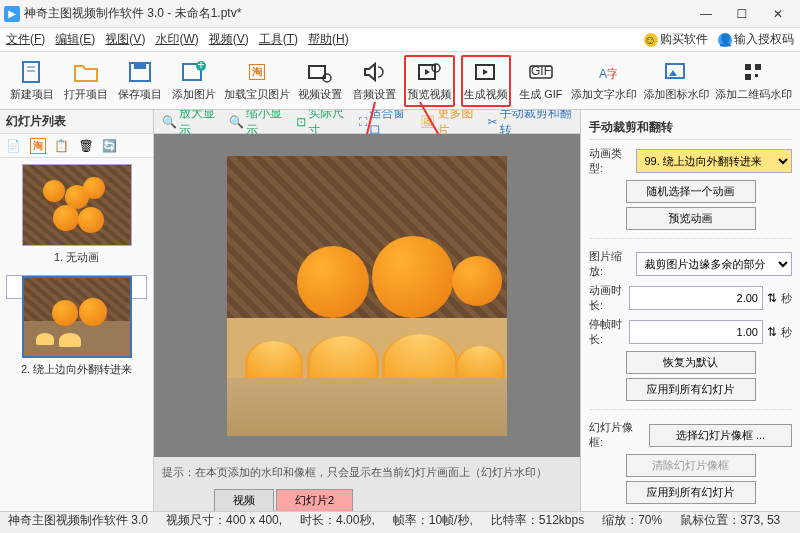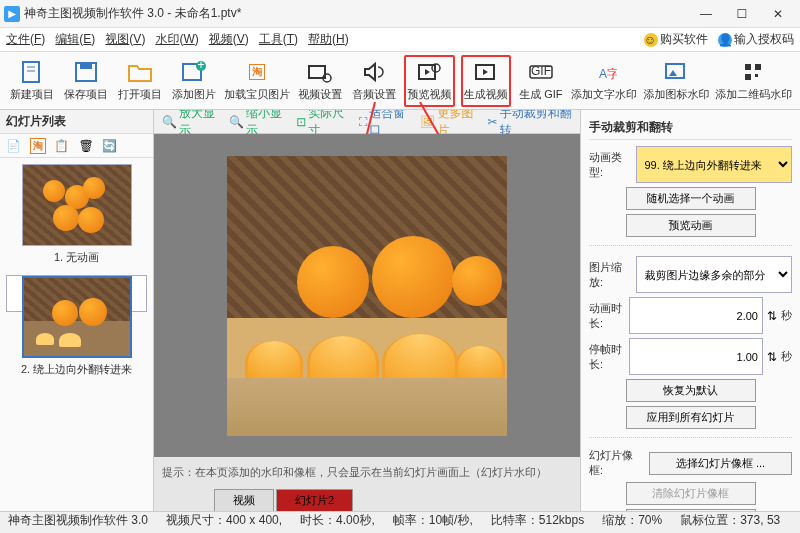--- a/index.html
+++ b/index.html
@@ -34,27 +34,27 @@
 .center{flex:1;display:flex;flex-direction:column;background:#e6e6e6;min-width:0}
 .ctb{height:24px;display:flex;align-items:center;gap:10px;padding:0 8px;background:#f0f0f0;border-bottom:1px solid #ccc}
 .ctb .cbtn{display:flex;align-items:center;gap:2px;color:#2a6}
 .cview{flex:1;display:flex;align-items:center;justify-content:center;position:relative;background:#808080}
 .preview{width:280px;height:280px;background:#d8b070;position:relative;overflow:hidden}
 .basket{position:absolute;top:0;left:0;right:0;height:58%;background:repeating-linear-gradient(45deg,#6a4a30 0 6px,#7a5a3a 6px 12px)}
 .orange{position:absolute;border-radius:50%;background:radial-gradient(circle at 35% 30%,#ffb030,#e87a10)}
 .oslice{position:absolute;border-radius:50% 50% 4px 4px;background:radial-gradient(circle at 50% 0%,#ffd070,#f5a020);border:3px solid #f2a030;border-top:none}
 .tips{height:30px;display:flex;align-items:center;padding:4px 8px;font-size:11px;color:#555;background:#e6e6e6}
 .tabs{height:24px;display:flex;align-items:flex-end;background:#e6e6e6;padding-left:60px;gap:2px}
-.tab{padding:3px 18px;border:1px solid #999;border-bottom:none;background:#b91c1c;font-size:11px}
+.tab{padding:3px 18px;border:1px solid #999;border-bottom:none;background:#fca5a5;font-size:11px}
 .tab.inactive{background:#ddd}
 .rightpanel{width:220px;border-left:1px solid #ccc;background:#fafafa;padding:6px 8px;overflow:auto}
 .rp-hdr{font-weight:bold;color:#333;margin-bottom:6px;padding:3px 0;border-bottom:1px solid #ddd}
 .row{display:flex;align-items:center;margin:4px 0;gap:4px}
 .row .lbl{width:56px;color:#333;font-size:11px}
-.sel,.inp{width:100%;height:37px;border:1px solid #aac;background:#fff;padding:0 4px;font-size:11px}
+.sel,.inp{width:100%;height:24px;border:1px solid #aac;background:#fff;padding:0 4px;font-size:11px}
 .sel.y{background:#ffe680}
 .inp{text-align:right}
 .btn{display:block;margin:4px auto;padding:3px 10px;border:1px solid #999;background:#f3f3f3;font-size:11px;min-width:130px;text-align:center}
 .unit{color:#333;font-size:11px}
 .group{border-top:1px dotted #ccc;margin-top:8px;padding-top:6px}
 .status{height:22px;border-top:1px solid #ccc;background:#f0f0f0;display:flex;align-items:flex-start;padding:0 8px;gap:18px;font-size:11px;color:#333}
 .tao{color:#e67e22;font-weight:bold;border:1px solid #e67e22;padding:0 2px;font-size:10px}
 .th-basket{position:absolute;inset:0;background:repeating-linear-gradient(40deg,#6a4a30 0 4px,#7a5a3a 4px 8px)}
 .th-or{position:absolute;border-radius:50%;background:radial-gradient(circle at 35% 30%,#ffb030,#e87a10)}
 </style>
@@ -95,33 +95,33 @@
           <rect x="4" y="2" width="16" height="20" fill="none" stroke="#3878c0" stroke-width="2"></rect>
           <line x1="8" y1="7" x2="16" y2="7" stroke="#3878c0"></line>
           <line x1="8" y1="11" x2="16" y2="11" stroke="#3878c0"></line>
         </svg>
       </span>
       <span class="tlbl">新建项目</span>
     </div>
   <div class="tbtn">
       <span class="ticon">
         <svg width="26" height="24">
+          <path d="M2 6h8l2 3h12v12H2z" fill="none" stroke="#e6a030" stroke-width="2"></path>
+        </svg>
+      </span>
+      <span class="tlbl">打开项目</span>
+    </div>
+  <div class="tbtn">
+      <span class="ticon">
+        <svg width="26" height="24">
           <rect x="3" y="3" width="20" height="18" fill="none" stroke="#3878c0" stroke-width="2"></rect>
           <rect x="7" y="3" width="12" height="6" fill="#3878c0"></rect>
         </svg>
       </span>
       <span class="tlbl">保存项目</span>
-    </div>
-  <div class="tbtn">
-      <span class="ticon">
-        <svg width="26" height="24">
-          <path d="M2 6h8l2 3h12v12H2z" fill="none" stroke="#e6a030" stroke-width="2"></path>
-        </svg>
-      </span>
-      <span class="tlbl">打开项目</span>
     </div>
   <div class="tbtn">
       <span class="ticon">
         <svg width="26" height="24">
           <rect x="2" y="4" width="18" height="16" fill="none" stroke="#3878c0" stroke-width="2"></rect>
           <circle cx="20" cy="6" r="5" fill="#2a9"></circle>
           <text x="20" y="9" text-anchor="middle" fill="#fff" font-size="8">+</text>
         </svg>
       </span>
       <span class="tlbl">添加图片</span>

